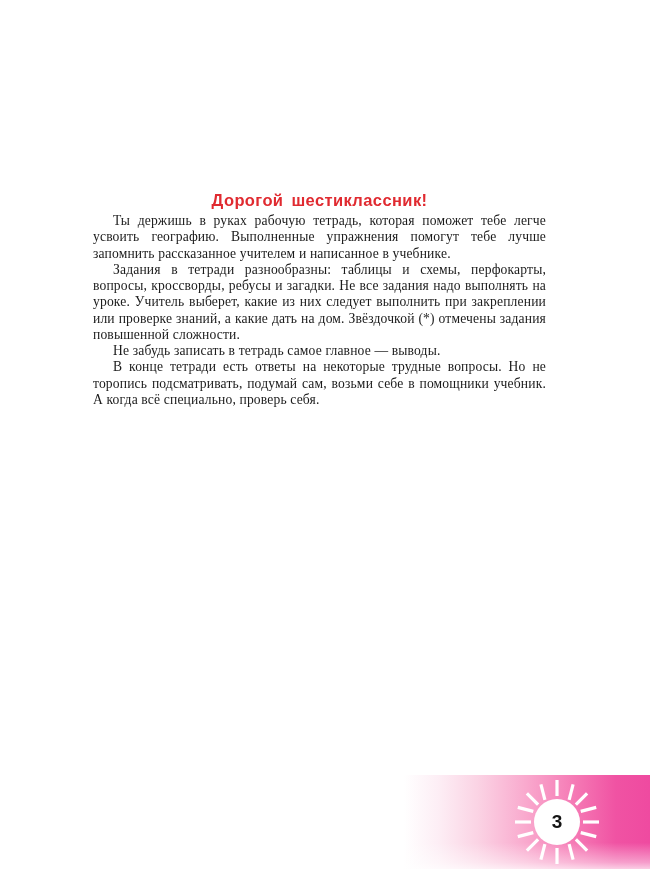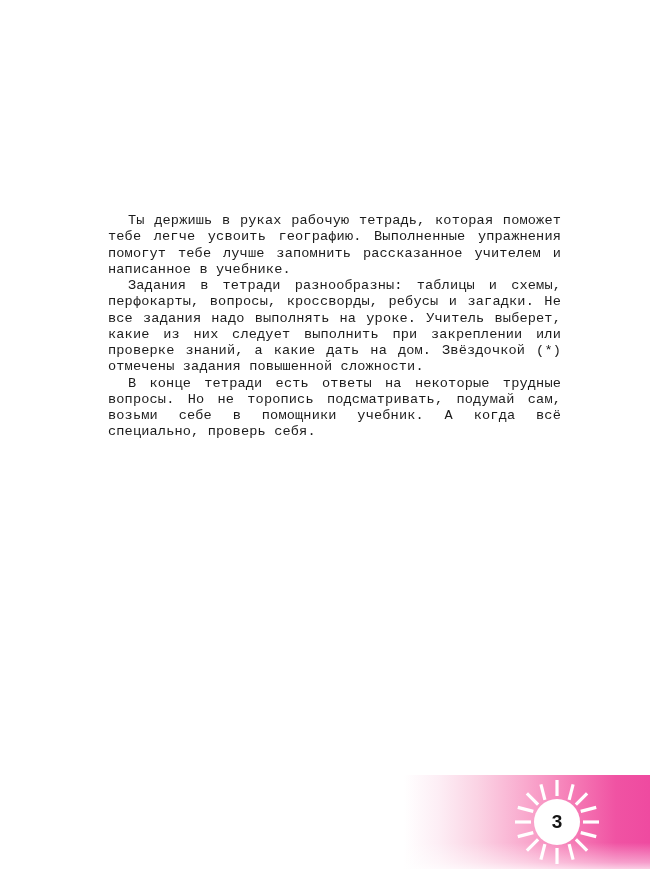--- a/index.html
+++ b/index.html
@@ -32,24 +32,23 @@
     font-size: 16.5px;
     letter-spacing: 0.4px;
     color: #e02a30;
     word-spacing: 3px;
     white-space: nowrap;
   }
 
   
   .text-column {
     position: absolute;
-    left: 108px;
+    left: 93px;
     top: 213px;
     width: 453px;
-    font-family: Liberation Mono, monospace;
   }
 
   .para {
     margin: 0;
     text-align: justify;
     text-justify: inter-word;
     text-indent: 20px;
     font-size: 13.6px;
     line-height: 16.25px;
     color: #1b1b1b;
@@ -106,24 +105,26 @@
     font-size: 19px;
     color: #141414;
     pointer-events: none;
   }
 </style>
 </head>
 <body>
 
 <div class="page">
 
+  <h1 class="page-title">Дорогой  шестиклассник!</h1>
 
   <div class="text-column">
     <p class="para">Ты держишь в руках рабочую тетрадь, которая поможет тебе легче усвоить географию. Выполненные упражнения помогут тебе лучше запомнить рассказанное учителем и написанное в учебнике.</p>
     <p class="para">Задания в тетради разнообразны: таблицы и схемы, перфокарты, вопросы, кроссворды, ребусы и загадки. Не все задания надо выполнять на уроке. Учитель выберет, какие из них следует выполнить при закреплении или проверке знаний, а какие дать на дом. Звёздочкой (*) отмечены задания повышенной сложности.</p>
+    <p class="para last-line-natural">Не забудь записать в тетрадь самое главное — выводы.</p>
     <p class="para">В конце тетради есть ответы на некоторые трудные вопросы. Но не торопись подсматривать, подумай сам, возьми себе в помощники учебник. А когда всё специально, проверь себя.</p>
   </div>
 
   <div class="page-number-block">
 
     <div class="sun">
       <svg viewBox="0 0 92 92" xmlns="http://www.w3.org/2000/svg" aria-hidden="true">
         <g stroke="#ffffff" stroke-width="3.2" stroke-linecap="butt">
           <line x1="46" y1="4" x2="46" y2="20"></line>
           <line x1="62.1" y1="8.3" x2="58.1" y2="23.8"></line>

